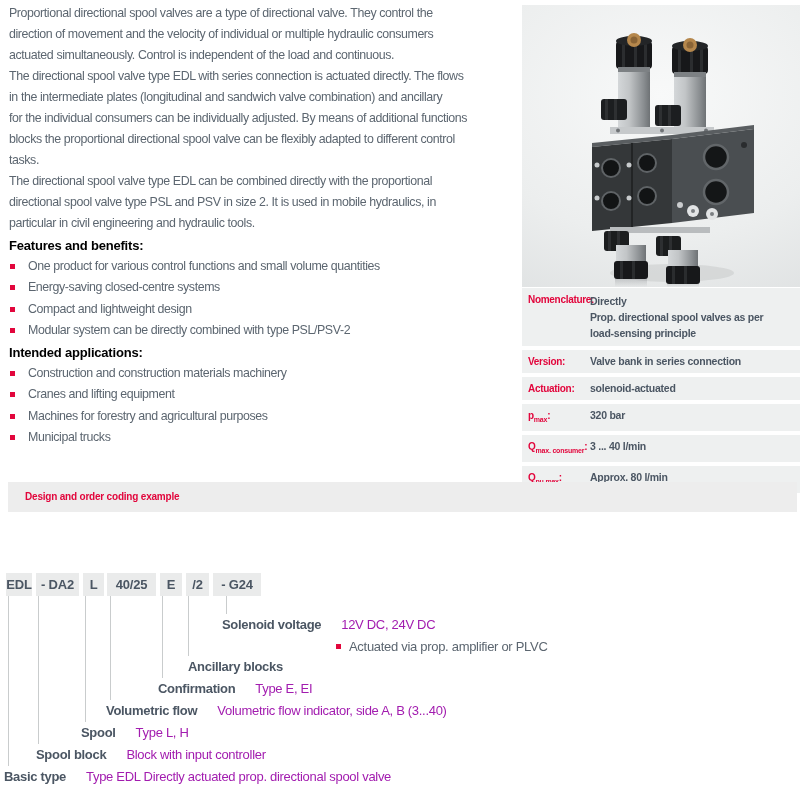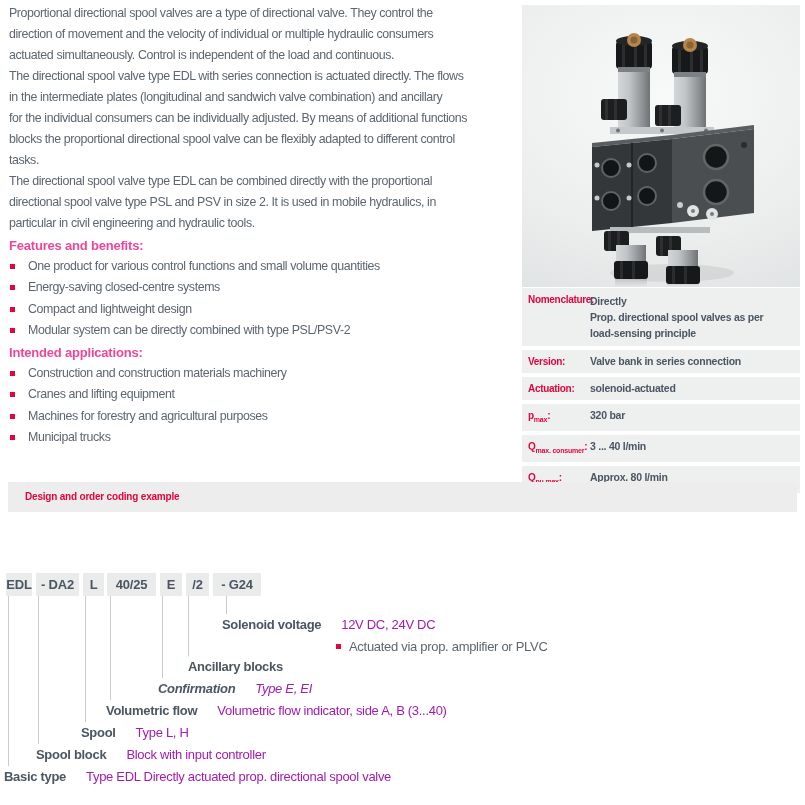--- a/index.html
+++ b/index.html
@@ -4,21 +4,21 @@
 <style>
   html,body{margin:0;padding:0;background:#fff;}
   .page{
     position:relative;width:805px;height:805px;background:#ffffff;overflow:hidden;
     font-family:"Liberation Sans","DejaVu Sans",sans-serif;
     -webkit-font-smoothing:antialiased;
   }
   
   .left-col{position:absolute;left:9px;top:3px;width:506px;color:#5c6670;}
   .tline{font-size:12.4px;letter-spacing:-0.4px;line-height:21px;white-space:nowrap;}
-  .red-head{font-size:13px;font-weight:bold;color:#ec4899;line-height:21px;letter-spacing:-0.2px;margin-top:1px;}
+  .red-head{font-size:13px;font-weight:bold;color:#000000;line-height:21px;letter-spacing:-0.2px;margin-top:1px;}
   ul.blist{list-style:none;margin:0;padding:0;}
   ul.blist li{position:relative;padding-left:19px;font-size:12.4px;letter-spacing:-0.4px;line-height:21.3px;white-space:nowrap;}
   ul.blist li .sq{position:absolute;left:1px;top:8px;width:5px;height:5px;background:#e2063c;}
   
   .photo{position:absolute;left:522px;top:5px;width:278px;height:282px;
     background:radial-gradient(ellipse 160% 120% at 50% 32%, #f8f9f9 0%, #eceeee 42%, #d7dadb 85%, #cdd0d2 100%);}
   
   .spec{position:absolute;left:522px;top:288px;width:278px;}
   .spec-row{display:flex;background:#eef0f0;margin-bottom:4px;padding:5px 6px 5px 6px;}
   .spec-label{width:62px;flex:0 0 62px;color:#e2063c;font-weight:bold;font-size:10px;letter-spacing:-0.3px;line-height:13px;white-space:nowrap;}
@@ -230,21 +230,21 @@
     <span class="dvalue">12V DC, 24V DC</span>
   </div>
   <div class="note-row">
     <span class="sq"></span>
     <span class="ntext">Actuated via prop. amplifier or PLVC</span>
   </div>
   <div class="drow" style="left:188px;top:660px;">
     <span class="dlabel">Ancillary blocks</span>
     <span class="dvalue"></span>
   </div>
-  <div class="drow" style="left:158px;top:682px;font-style:italic;">
+  <div class="drow" style="left:158px;top:682px;">
     <span class="dlabel">Confirmation</span>
     <span class="dvalue">Type E, EI</span>
   </div>
   <div class="drow" style="left:106px;top:704px;justify-content:flex-end;">
     <span class="dlabel">Volumetric flow</span>
     <span class="dvalue">Volumetric flow indicator, side A, B (3...40)</span>
   </div>
   <div class="drow" style="left:81px;top:726px;">
     <span class="dlabel">Spool</span>
     <span class="dvalue">Type L, H</span>

